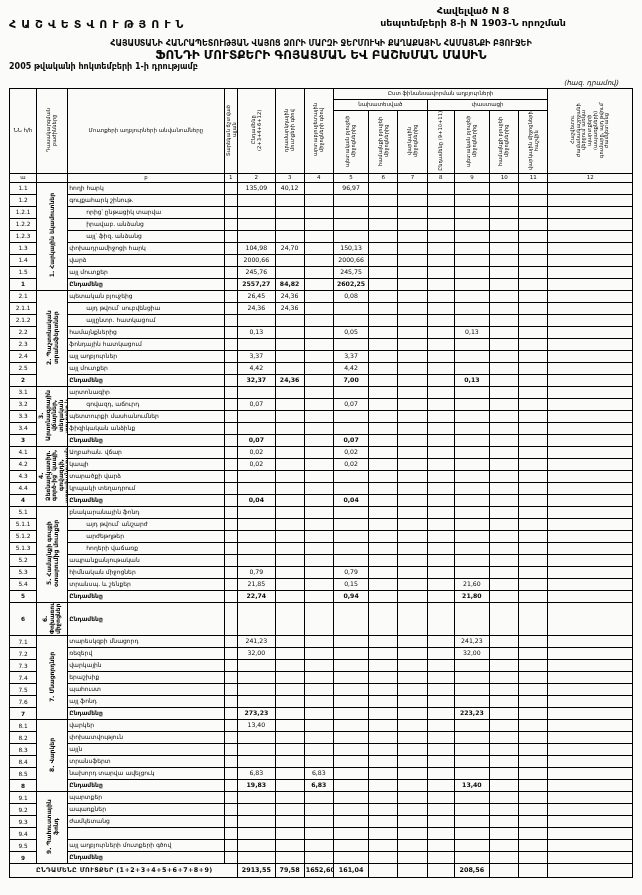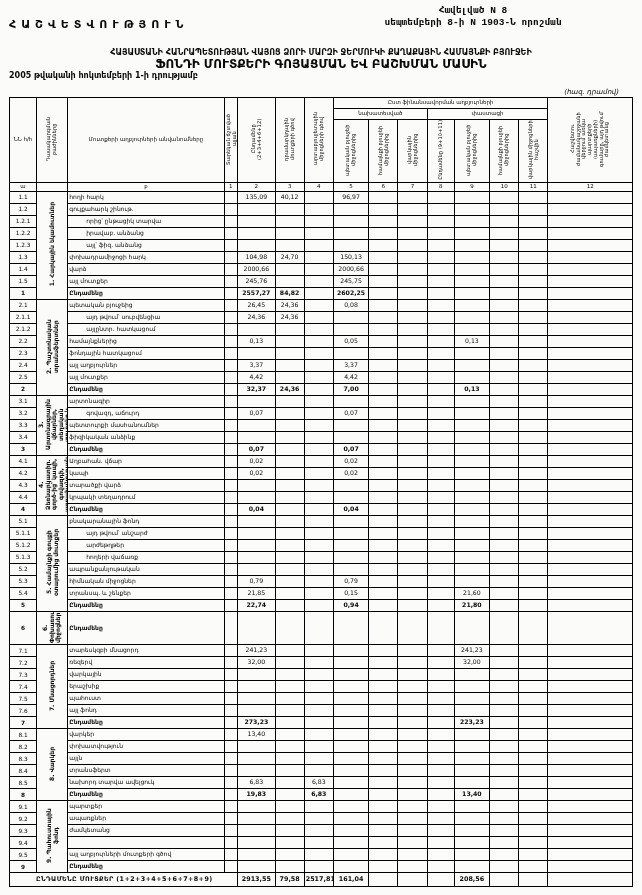--- a/index.html
+++ b/index.html
@@ -1,23 +1,23 @@
 <!DOCTYPE html>
 <html><head>
 <meta charset="utf-8">
 <style>
   html,body{margin:0;padding:0;}
   body{width:642px;height:895px;background:#fbfbf9;color:#0a0a0a;
        font-family:"DejaVu Sans",sans-serif;overflow:hidden;}
   .page{padding:5px 9px 0 9px;}
   .appendix{margin-left:auto;width:320px;text-align:center;font-weight:bold;
-            font-size:9.5px;line-height:1.3;font-family:Liberation Mono, monospace;}
+            font-size:9.5px;line-height:1.3;}
   .doc-title{text-align:left;font-weight:bold;font-size:11px;letter-spacing:5px;
              margin-top:-12px;}
-  .sub1{text-align:center;font-weight:bold;font-size:8px;margin-top:17px;}
+  .sub1{text-align:center;font-weight:bold;font-size:8px;margin-top:8px;}
   .sub2{text-align:center;font-weight:bold;font-size:12px;}
   .sub3{text-align:left;font-weight:bold;font-size:8px;}
   .unit-note{text-align:right;font-style:italic;font-size:7px;padding-right:14px;
              margin-top:8px;}
   table{border-collapse:collapse;table-layout:fixed;width:624px;margin-top:1px;}
   th,td{border:1px solid #000;padding:0 1px;font-size:6px;line-height:1.05;
         overflow:hidden;}
   thead th{font-weight:normal;text-align:center;vertical-align:middle;}
   .hrow1 th{height:10px;font-size:5.5px;}
   .hd-vert{height:62px;}
@@ -1004,21 +1004,21 @@
           <td class="val"></td>
           <td class="val"></td>
           <td class="val"></td>
           <td class="val"></td>
           <td class="val"></td>
         </tr>
         <tr class="grand">
           <td class="glabel" colspan="4">ԸՆԴԱՄԵՆԸ ՄՈՒՏՔԵՐ (1+2+3+4+5+6+7+8+9)</td>
           <td class="val">2913,55</td>
           <td class="val">79,58</td>
-          <td class="val">2517,81</td>
+          <td class="val">1652,60</td>
           <td class="val">161,04</td>
           <td class="val"></td>
           <td class="val"></td>
           <td class="val"></td>
           <td class="val">208,56</td>
           <td class="val"></td>
           <td class="val"></td>
           <td class="val"></td>
         </tr>
       </tbody>

